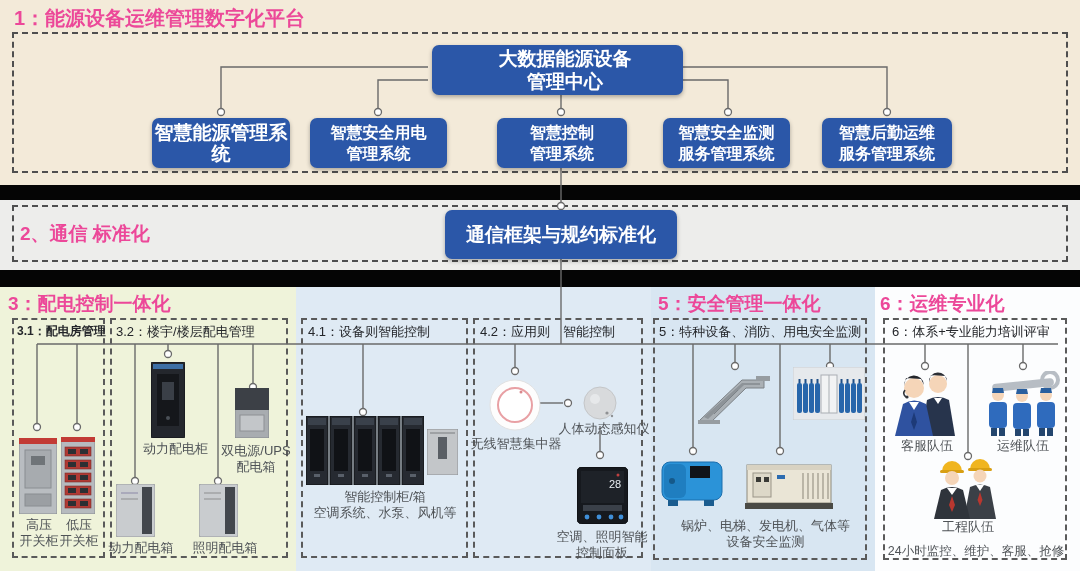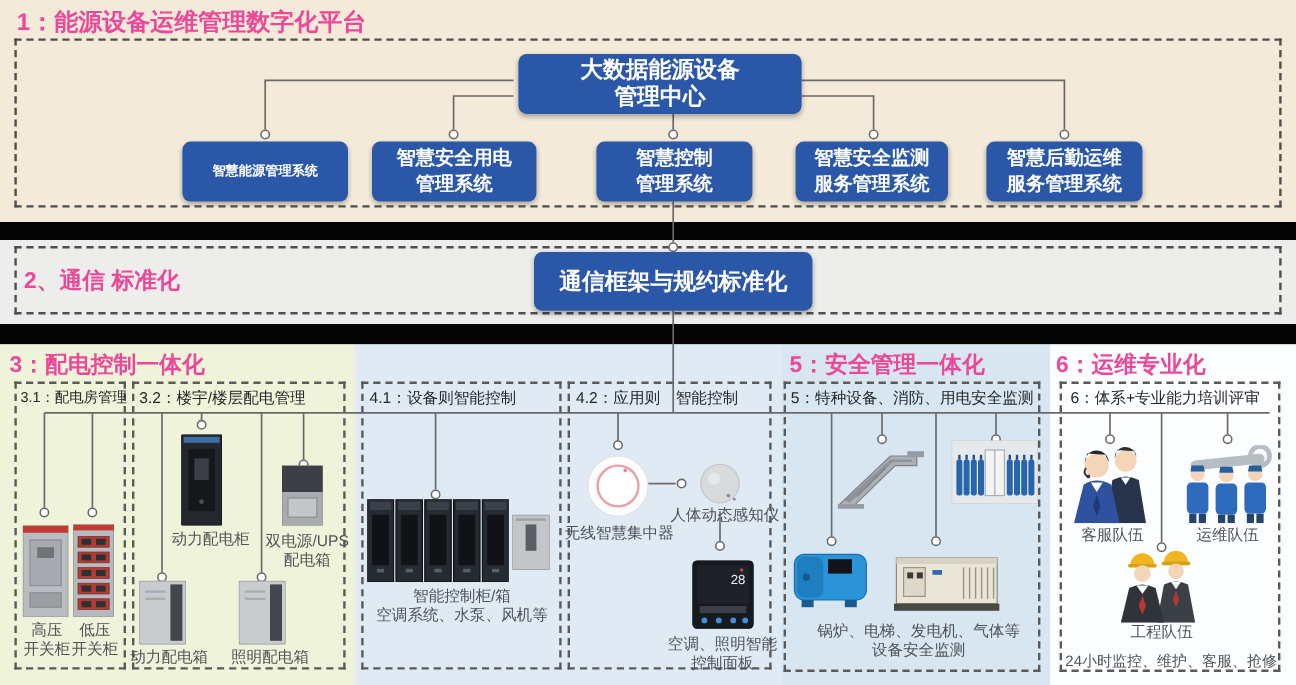--- a/index.html
+++ b/index.html
@@ -91,26 +91,26 @@
     <circle cx="693" cy="451" r="3.5"></circle>
         <circle cx="780" cy="451" r="3.5"></circle>
     <circle cx="925" cy="366" r="3.5"></circle>
         <circle cx="1023" cy="366" r="3.5"></circle>
     <circle cx="968" cy="456" r="3.5"></circle>
   </g>
 </svg>
 
 <div class="abs sec-title" style="left:14px;top:5px;font-size:20px;">1：能源设备运维管理数字化平台</div>
 
-<div class="abs bluebox" style="left:432px;top:45px;width:236px;height:50px;font-size:19px;line-height:23px;">
+<div class="abs bluebox" style="left:432px;top:45px;width:236px;height:50px;font-size:19px;line-height:23px;padding-left:15px;">
   <span>大数据能源设备</span>
   <span>管理中心</span>
 </div>
 
-<div class="abs bluebox" style="left:152px;top:118px;width:138px;height:50px;font-size:11px;line-height:21px;">
+<div class="abs bluebox" style="left:152px;top:118px;width:138px;height:50px;font-size:19px;line-height:21px;">
   <span>智慧能源管理系统</span>
 </div>
 <div class="abs bluebox" style="left:310px;top:118px;width:137px;height:50px;font-size:16px;line-height:21px;">
   <span>智慧安全用电</span>
   <span>管理系统</span>
 </div>
 <div class="abs bluebox" style="left:497px;top:118px;width:130px;height:50px;font-size:16px;line-height:21px;">
   <span>智慧控制</span>
   <span>管理系统</span>
 </div>
@@ -125,21 +125,21 @@
 
 <div class="abs sec-title" style="left:20px;top:221px;font-size:19px;">2、通信 标准化</div>
 <div class="abs bluebox" style="left:445px;top:210px;width:232px;height:49px;font-size:19px;">
   <span>通信框架与规约标准化</span>
 </div>
 
 <div class="abs sec-title" style="left:8px;top:291px;font-size:19px;">3：配电控制一体化</div>
 <div class="abs sec-title" style="left:658px;top:291px;font-size:19px;">5：安全管理一体化</div>
 <div class="abs sec-title" style="left:880px;top:291px;font-size:19px;">6：运维专业化</div>
 
-<div class="abs sub-title" style="left:13px;top:320px;font-size:12px;">3.1：配电房管理</div>
+<div class="abs sub-title" style="left:13px;top:320px;font-size:12px;font-weight:bold;">3.1：配电房管理</div>
 <div class="abs sub-title" style="left:112px;top:320px;">3.2：楼宇/楼层配电管理</div>
 <div class="abs sub-title" style="left:304px;top:320px;">4.1：设备则智能控制</div>
 <div class="abs sub-title" style="left:476px;top:320px;">4.2：应用则　智能控制</div>
 <div class="abs sub-title" style="left:655px;top:320px;">5：特种设备、消防、用电安全监测</div>
 <div class="abs sub-title" style="left:888px;top:320px;">6：体系+专业能力培训评审</div>
 
 <svg class="fg" style="left:19px;top:438px;" width="38" height="76" viewBox="0 0 38 76">
   <rect x="0" y="0" width="38" height="76" fill="#b9bdc1" stroke="#8a8e92"></rect>
   <rect x="0" y="0" width="38" height="6" fill="#c23b35"></rect>
   <rect x="6" y="12" width="26" height="38" fill="#a7abaf" stroke="#8a8e92"></rect>

